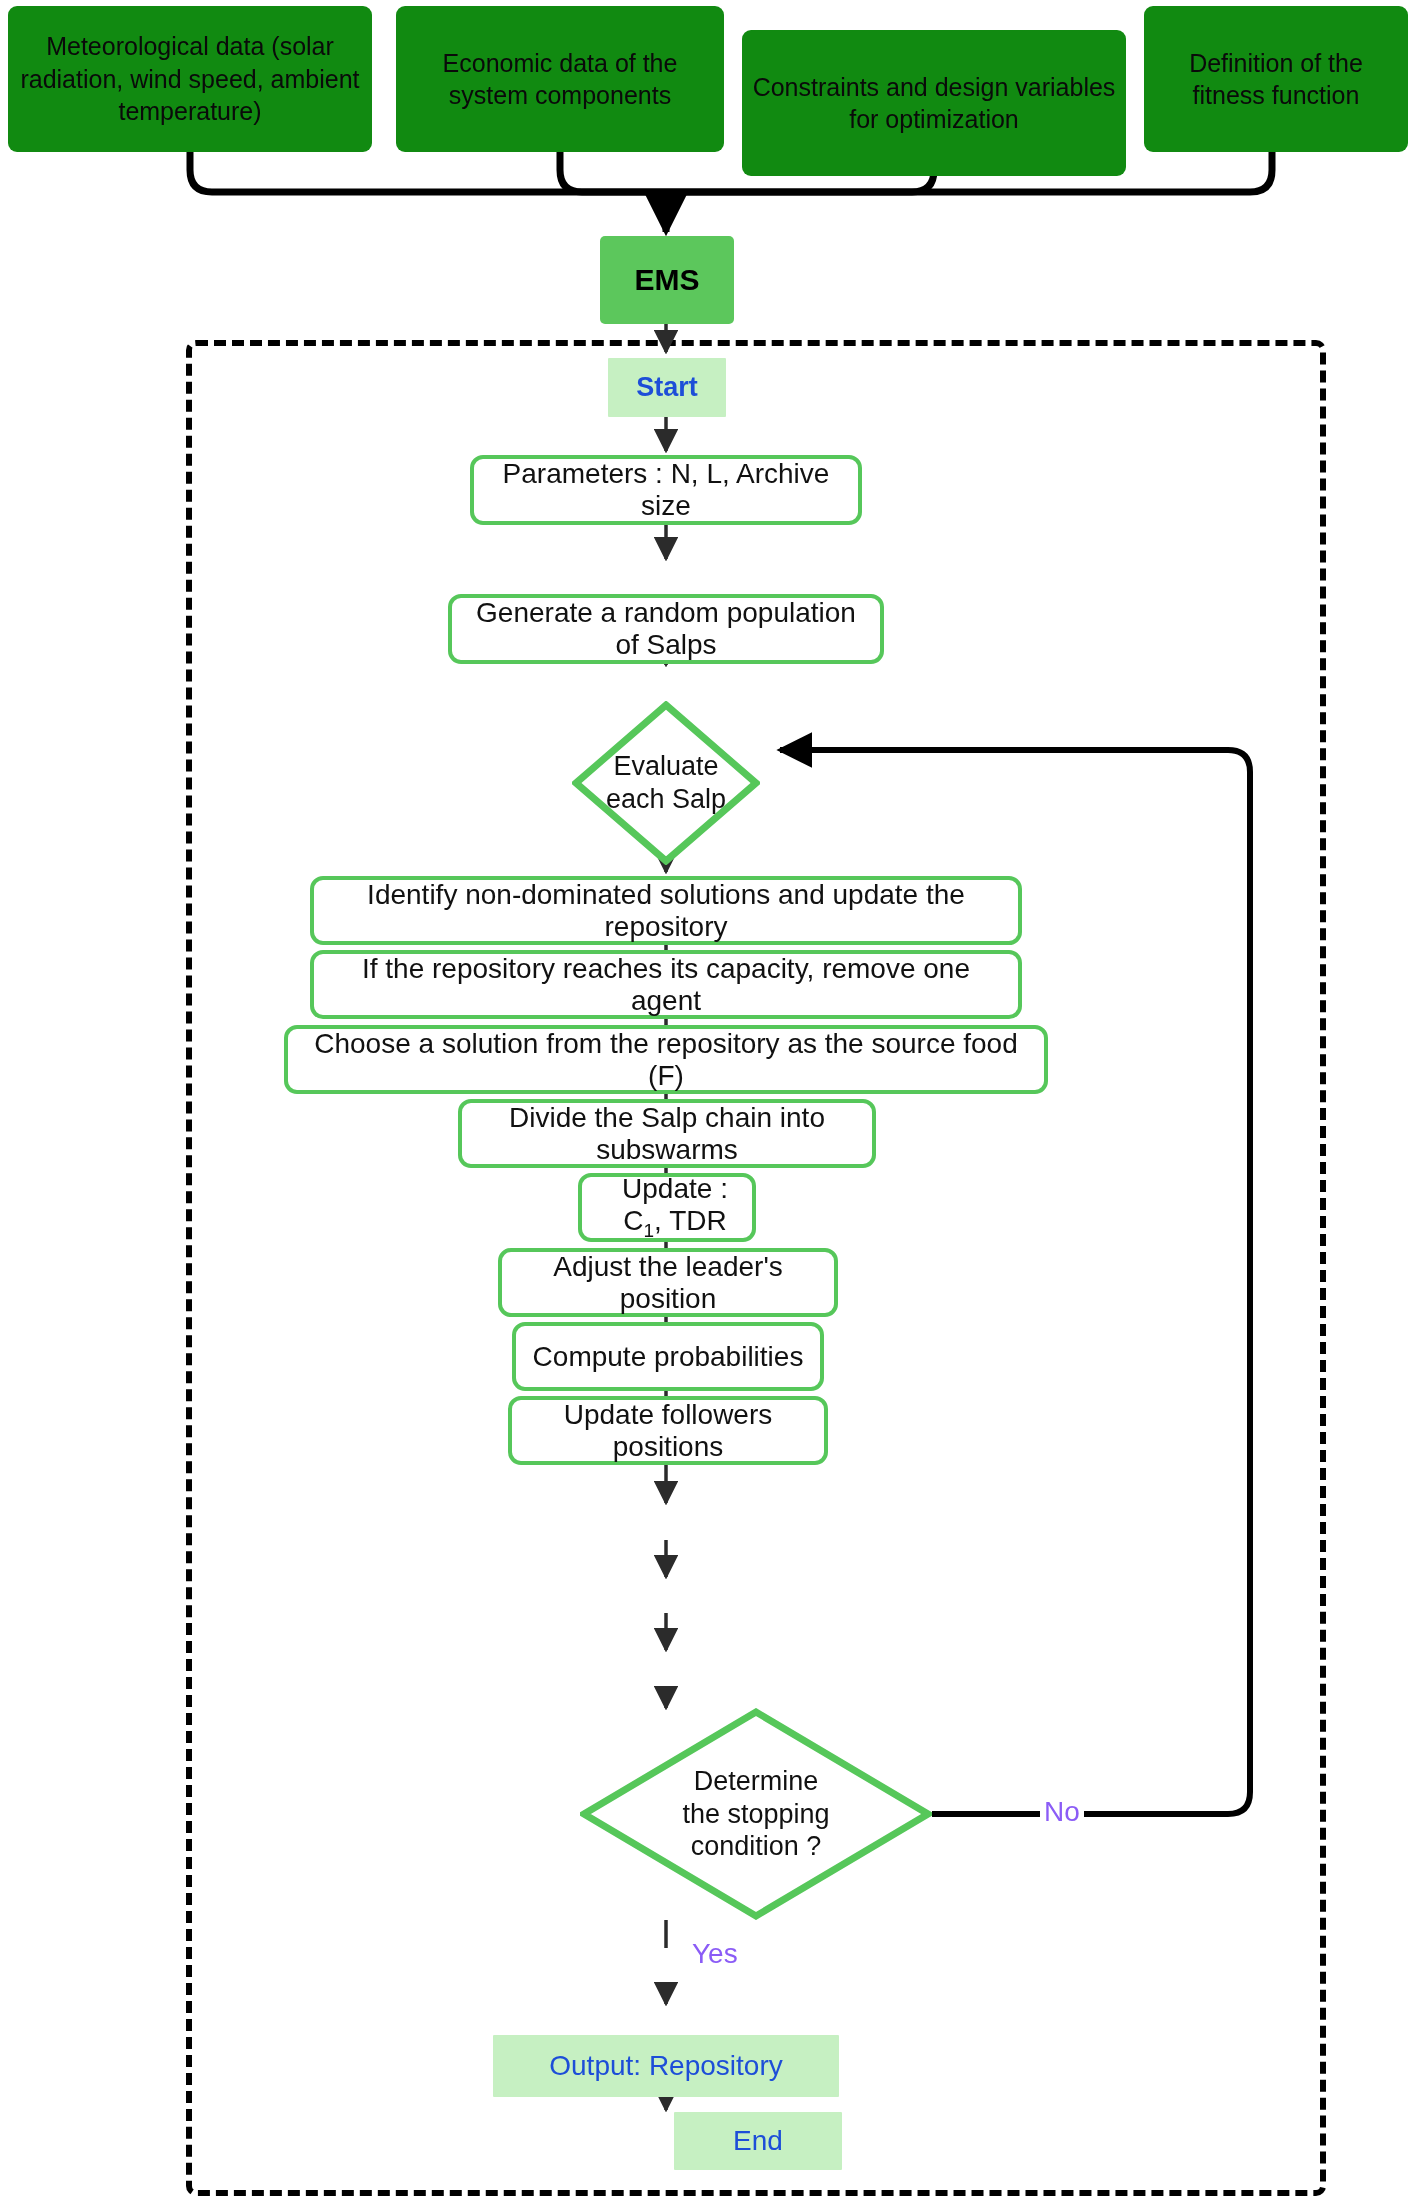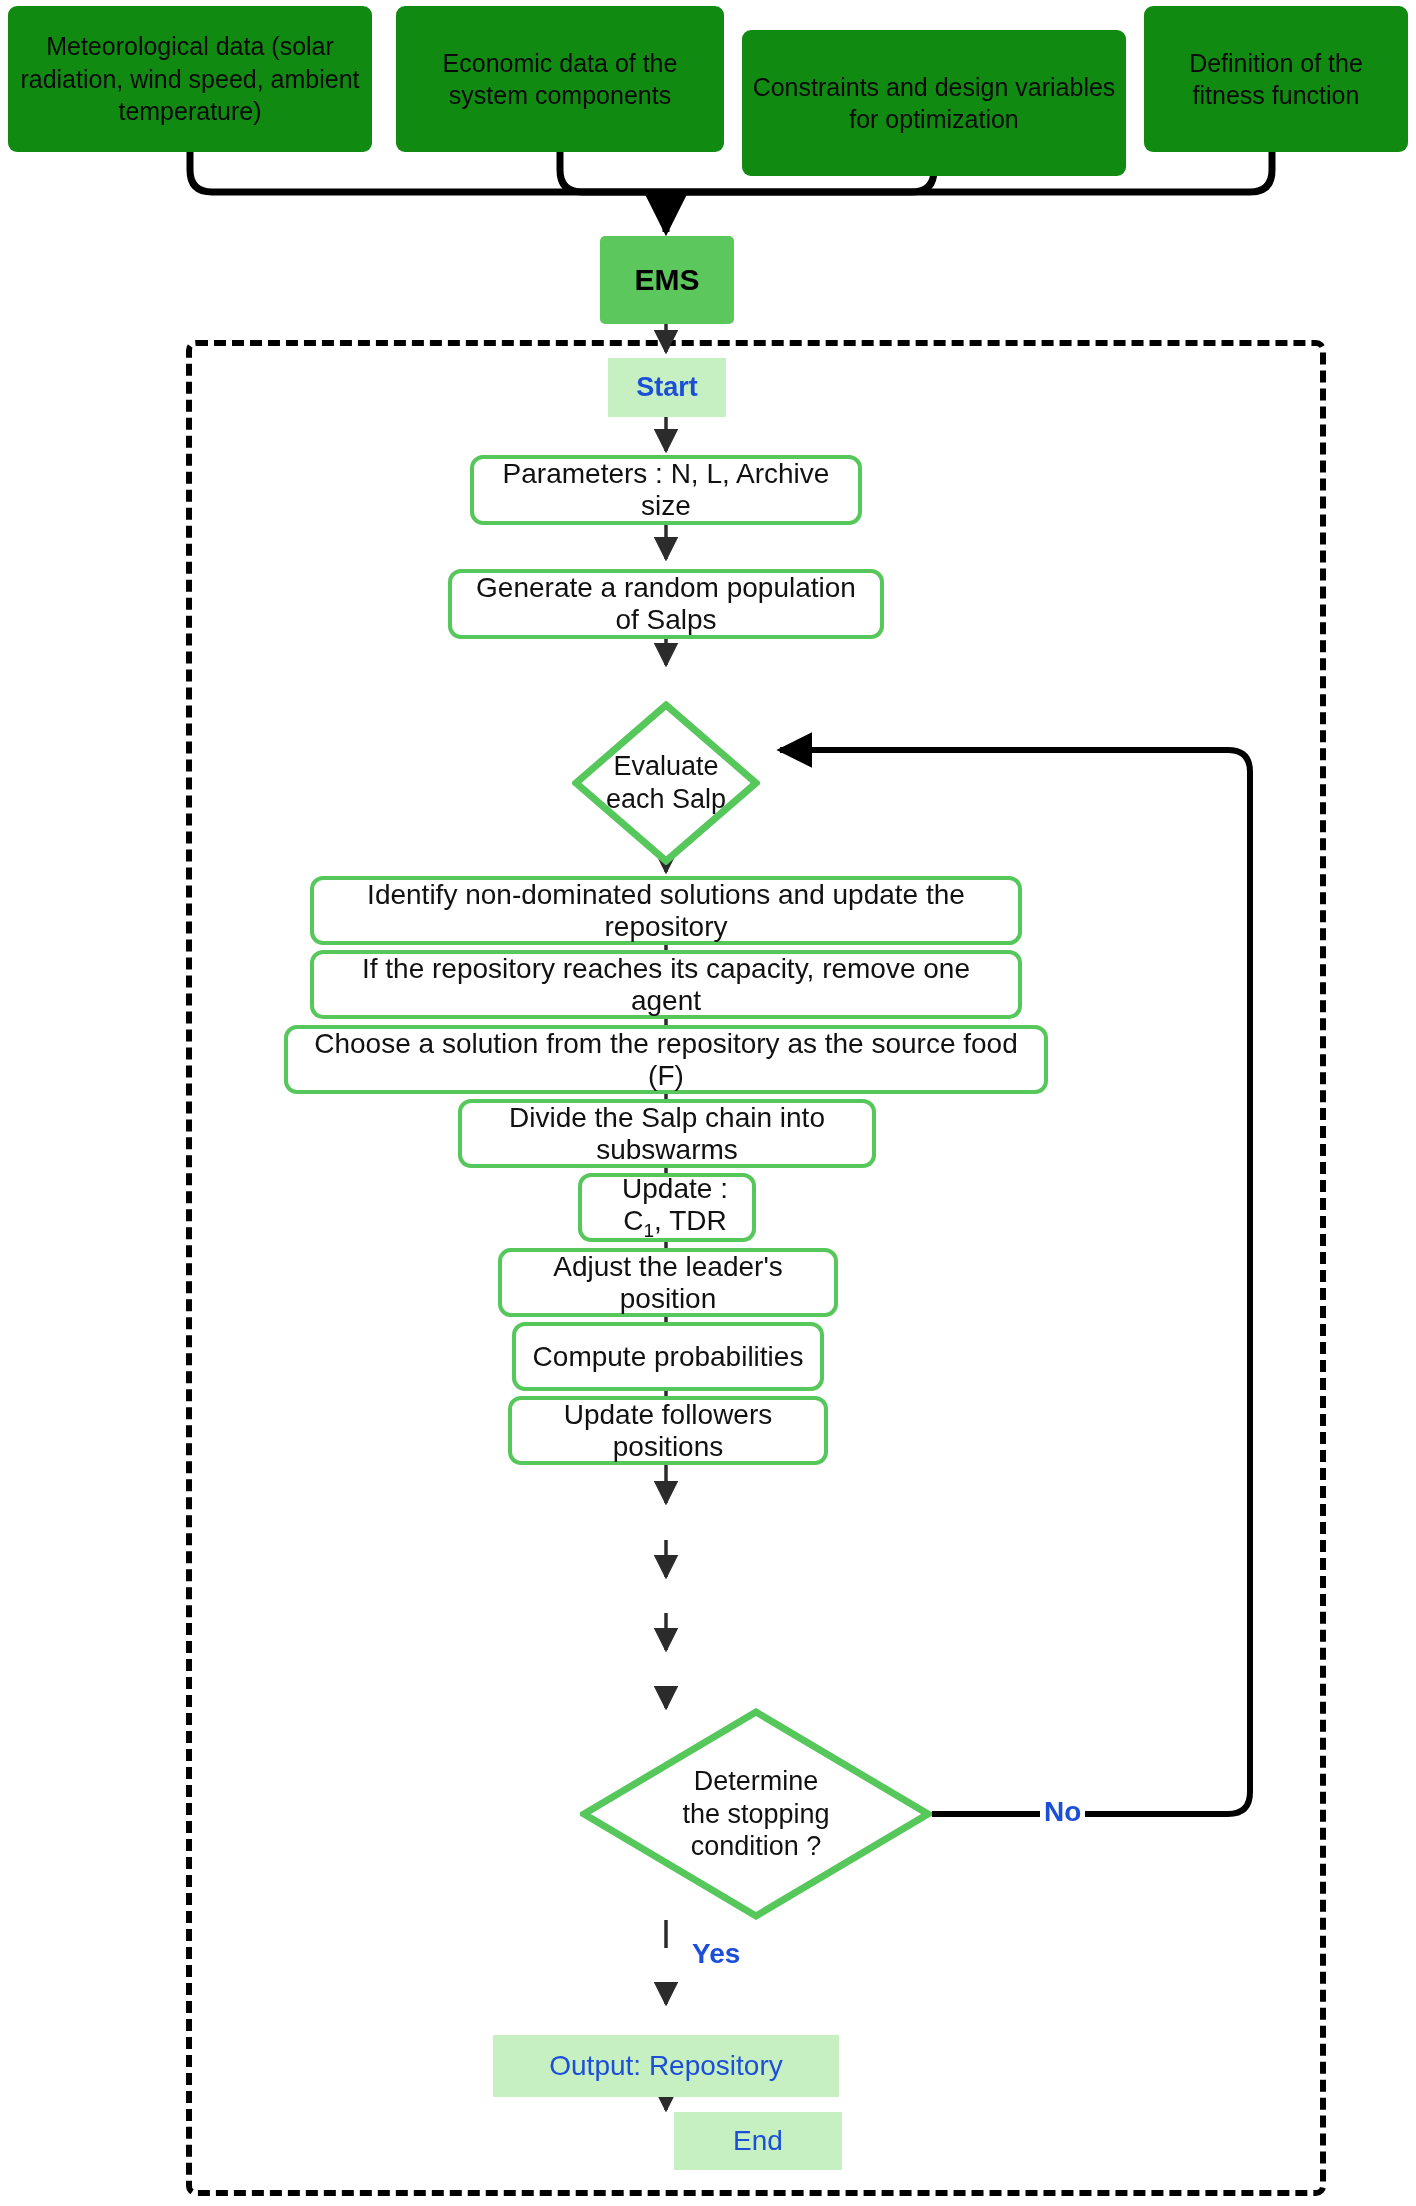--- a/index.html
+++ b/index.html
@@ -38,21 +38,21 @@
   .diamond svg{position:absolute;left:0;top:0;}
   .diamond .dlabel{position:absolute;left:0;top:0;width:100%;height:100%;
         display:flex;align-items:center;justify-content:center;
         text-align:center;font-size:27px;line-height:1.22;color:#111;}
 
   
   .dashbox{position:absolute;border:6px dashed #000;border-radius:10px;
            box-sizing:border-box;}
 
   
-  .edgelabel{position:absolute;font-size:28px;font-weight:bold;color:#1d4ed8;
+  .edgelabel{position:absolute;font-size:28px;font-weight:normal;color:#8b5cf6;
              background:#fff;padding:0 4px;}
 
   
   #links{position:absolute;left:0;top:0;width:1416px;height:2206px;
          pointer-events:none;}
 </style>
 </head>
 <body>
 
 <div id="stage">
@@ -115,21 +115,21 @@
   <div class="inbox" style="left:742px;top:6px;width:384px;height:146px;margin-top:24px;">Constraints and design variables for optimization</div>
 
   <div class="inbox" style="left:1144px;top:6px;width:264px;height:146px;">Definition of the fitness function</div>
 
   <div class="ems" style="left:600px;top:236px;width:134px;height:88px;">EMS</div>
 
   <div class="terminal bold" style="left:608px;top:358px;width:118px;height:59px;">Start</div>
 
   <div class="proc" style="left:470px;top:455px;width:392px;height:70px;">Parameters : N, L, Archive size</div>
 
-  <div class="proc" style="left:448px;top:569px;width:436px;height:70px;">Generate a random population of Salps</div>
+  <div class="proc" style="left:448px;top:594px;width:436px;height:70px;">Generate a random population of Salps</div>
 
   <div class="diamond" style="left:572px;top:701px;width:188px;height:164px;">
     <svg width="188" height="164" viewBox="0 0 188 164" xmlns="http://www.w3.org/2000/svg">
       <polygon points="94,4 184,82 94,160 4,82" fill="#ffffff" stroke="#56c75a" stroke-width="7"></polygon>
     </svg>
     <div class="dlabel">
       <span>
         <span>Evaluate</span><br>
         <span>each Salp</span>
       </span>

